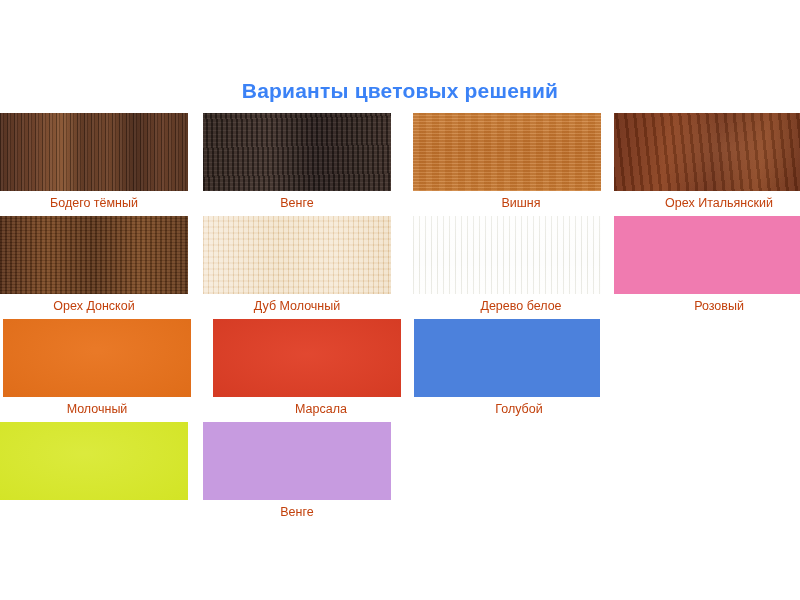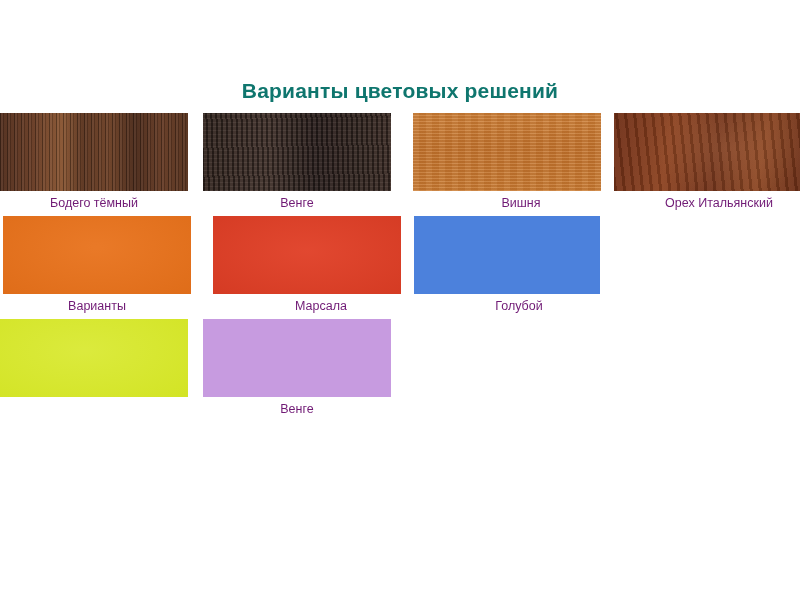--- a/index.html
+++ b/index.html
@@ -24,21 +24,21 @@
   }
 
   .page-title {
     position: absolute;
     top: 78px;
     left: 0;
     width: 800px;
     text-align: center;
     font-size: 21px;
     font-weight: bold;
-    color: #0f766e;
+    color: #3b82f6;
     letter-spacing: 0.2px;
     line-height: 26px;
   }
 
   .swatch-grid {
     position: absolute;
     top: 113px;
     left: 0;
     width: 800px;
   }
@@ -75,21 +75,21 @@
   .col-2 .swatch-chip { left: 13px; width: 188px; }
   .col-3 .swatch-chip { left: 14px; width: 186px; }
 
   .swatch-label {
     position: absolute;
     top: 80px;
     left: 0;
     width: 188px;
     text-align: center;
     font-size: 12.5px;
-    color: #701a75;
+    color: #c2410c;
     line-height: 20px;
     white-space: nowrap;
   }
   .col-1 .swatch-label { left: 3px; }
   .col-2 .swatch-label { left: 27px; }
   .col-3 .swatch-label { left: 26px; width: 186px; }
 
   
   .tex-bodego {
     background-color: #5c3522;
@@ -207,25 +207,43 @@
       <div class="swatch-cell col-2">
         <div class="swatch-chip tex-vishnya"></div>
         <div class="swatch-label">Вишня</div>
       </div>
       <div class="swatch-cell col-3">
         <div class="swatch-chip tex-oreh-it"></div>
         <div class="swatch-label">Орех Итальянский</div>
       </div>
     </div>
 
+    <div class="swatch-row">
+      <div class="swatch-cell col-0">
+        <div class="swatch-chip tex-oreh-don"></div>
+        <div class="swatch-label">Орех Донской</div>
+      </div>
+      <div class="swatch-cell col-1">
+        <div class="swatch-chip tex-dub-mol"></div>
+        <div class="swatch-label">Дуб Молочный</div>
+      </div>
+      <div class="swatch-cell col-2">
+        <div class="swatch-chip tex-derevo-bel"></div>
+        <div class="swatch-label">Дерево белое</div>
+      </div>
+      <div class="swatch-cell col-3">
+        <div class="swatch-chip tex-rozovyj"></div>
+        <div class="swatch-label">Розовый</div>
+      </div>
+    </div>
 
     <div class="swatch-row">
       <div class="swatch-cell col-1">
         <div class="swatch-chip tex-oranzhevyj"></div>
-        <div class="swatch-label">Варианты</div>
+        <div class="swatch-label">Молочный</div>
       </div>
       <div class="swatch-cell col-2">
         <div class="swatch-chip tex-marsala"></div>
         <div class="swatch-label">Марсала</div>
       </div>
       <div class="swatch-cell col-3">
         <div class="swatch-chip tex-goluboj"></div>
         <div class="swatch-label">Голубой</div>
       </div>
     </div>

